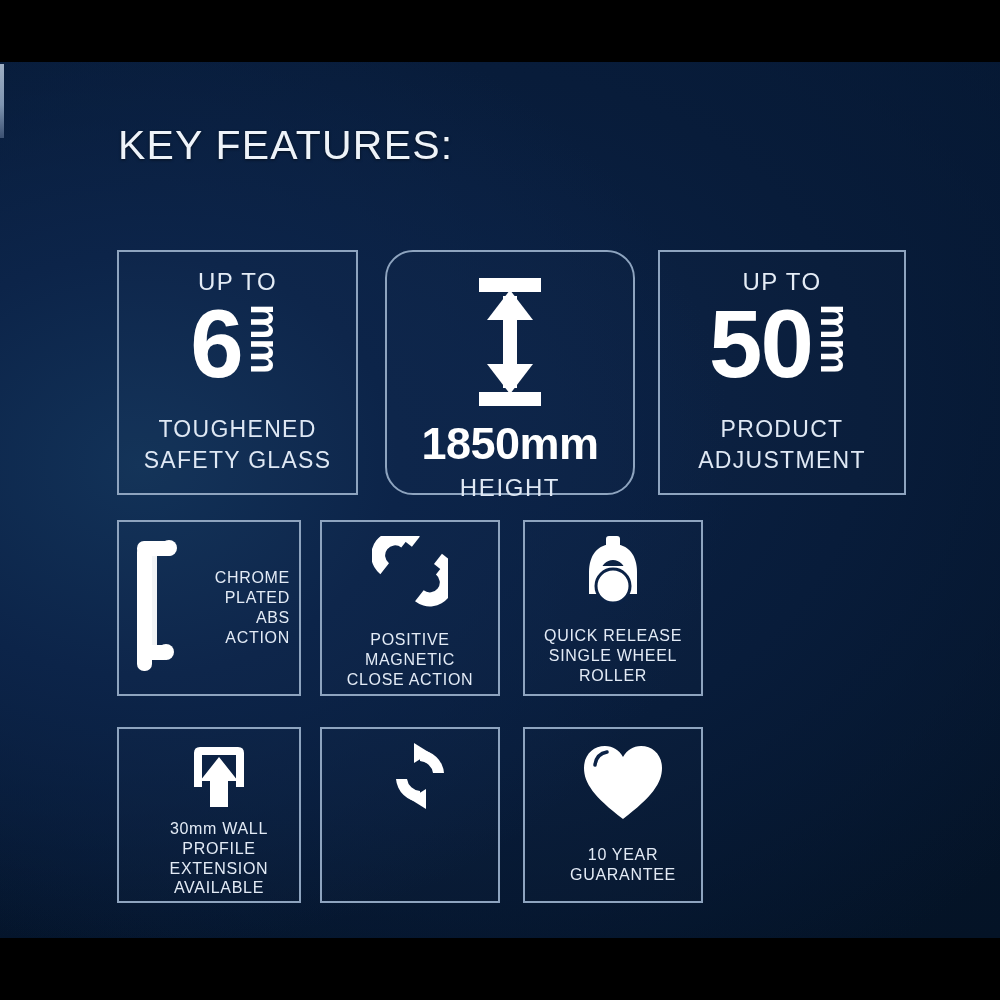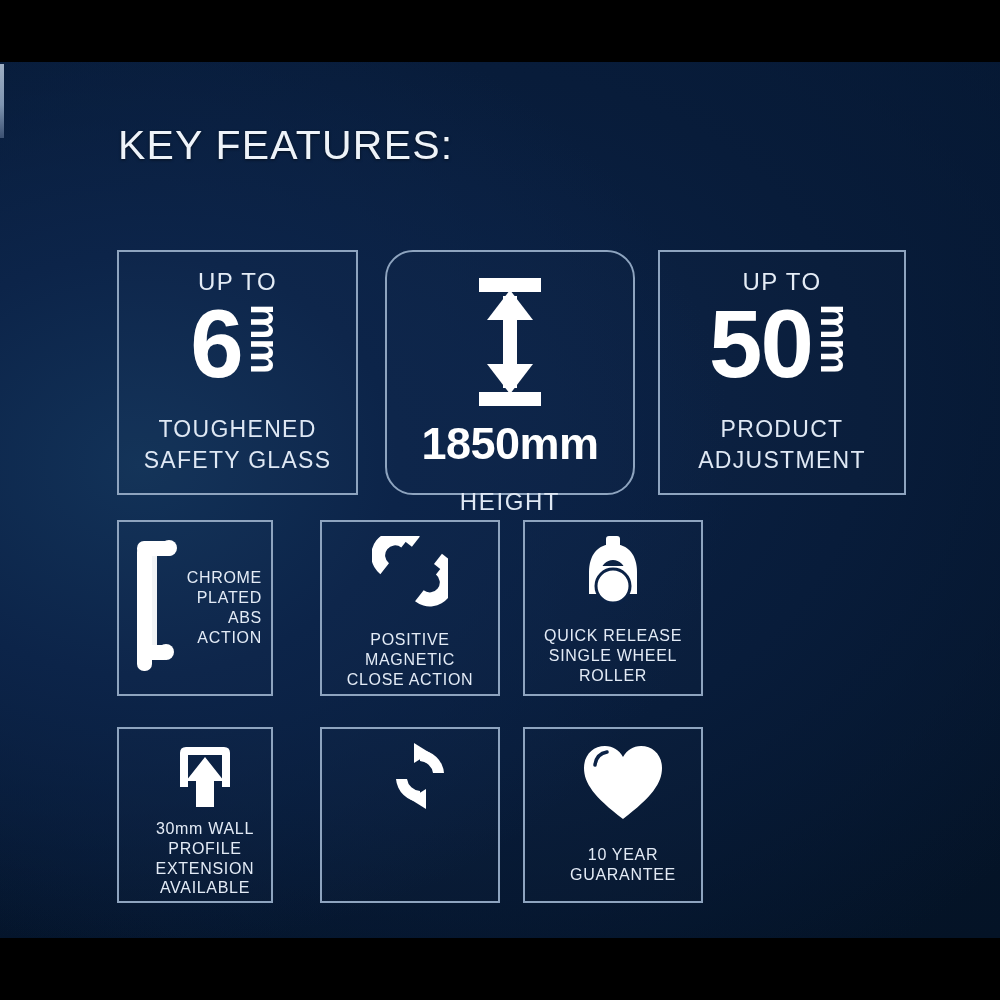--- a/index.html
+++ b/index.html
@@ -80,26 +80,26 @@
   .cap2{
     font-size:23px;letter-spacing:1.3px;line-height:1.32;
     margin-top:24px;color:#dfe8f4;
   }
 
   
   .h-icon{margin-top:26px;}
   .h-val{
     font-size:45px;font-weight:700;color:#fff;margin-top:12px;letter-spacing:-.5px;
   }
-  .h-sub{font-size:24px;letter-spacing:1.6px;margin-top:18px;color:#dfe8f4;}
+  .h-sub{font-size:24px;letter-spacing:1.6px;margin-top:4px;color:#dfe8f4;}
 
   
   .r2{top:458px;height:176px;}
   .r3{top:665px;height:176px;padding-left:20px;}
-  .c1{left:117px;width:156px;}
+  .c1{left:117px;width:184px;}
   .c2{left:320px;width:180px;}
   .c3{left:523px;width:180px;}
 
   .sm-label{
     font-size:16px;letter-spacing:.7px;line-height:1.24;color:#e3ebf6;
   }
 
   
   #tile-handles{flex-direction:row;align-items:center;justify-content:flex-start;}
   #tile-handles .handle-icon{margin-left:12px;flex:0 0 auto;}

